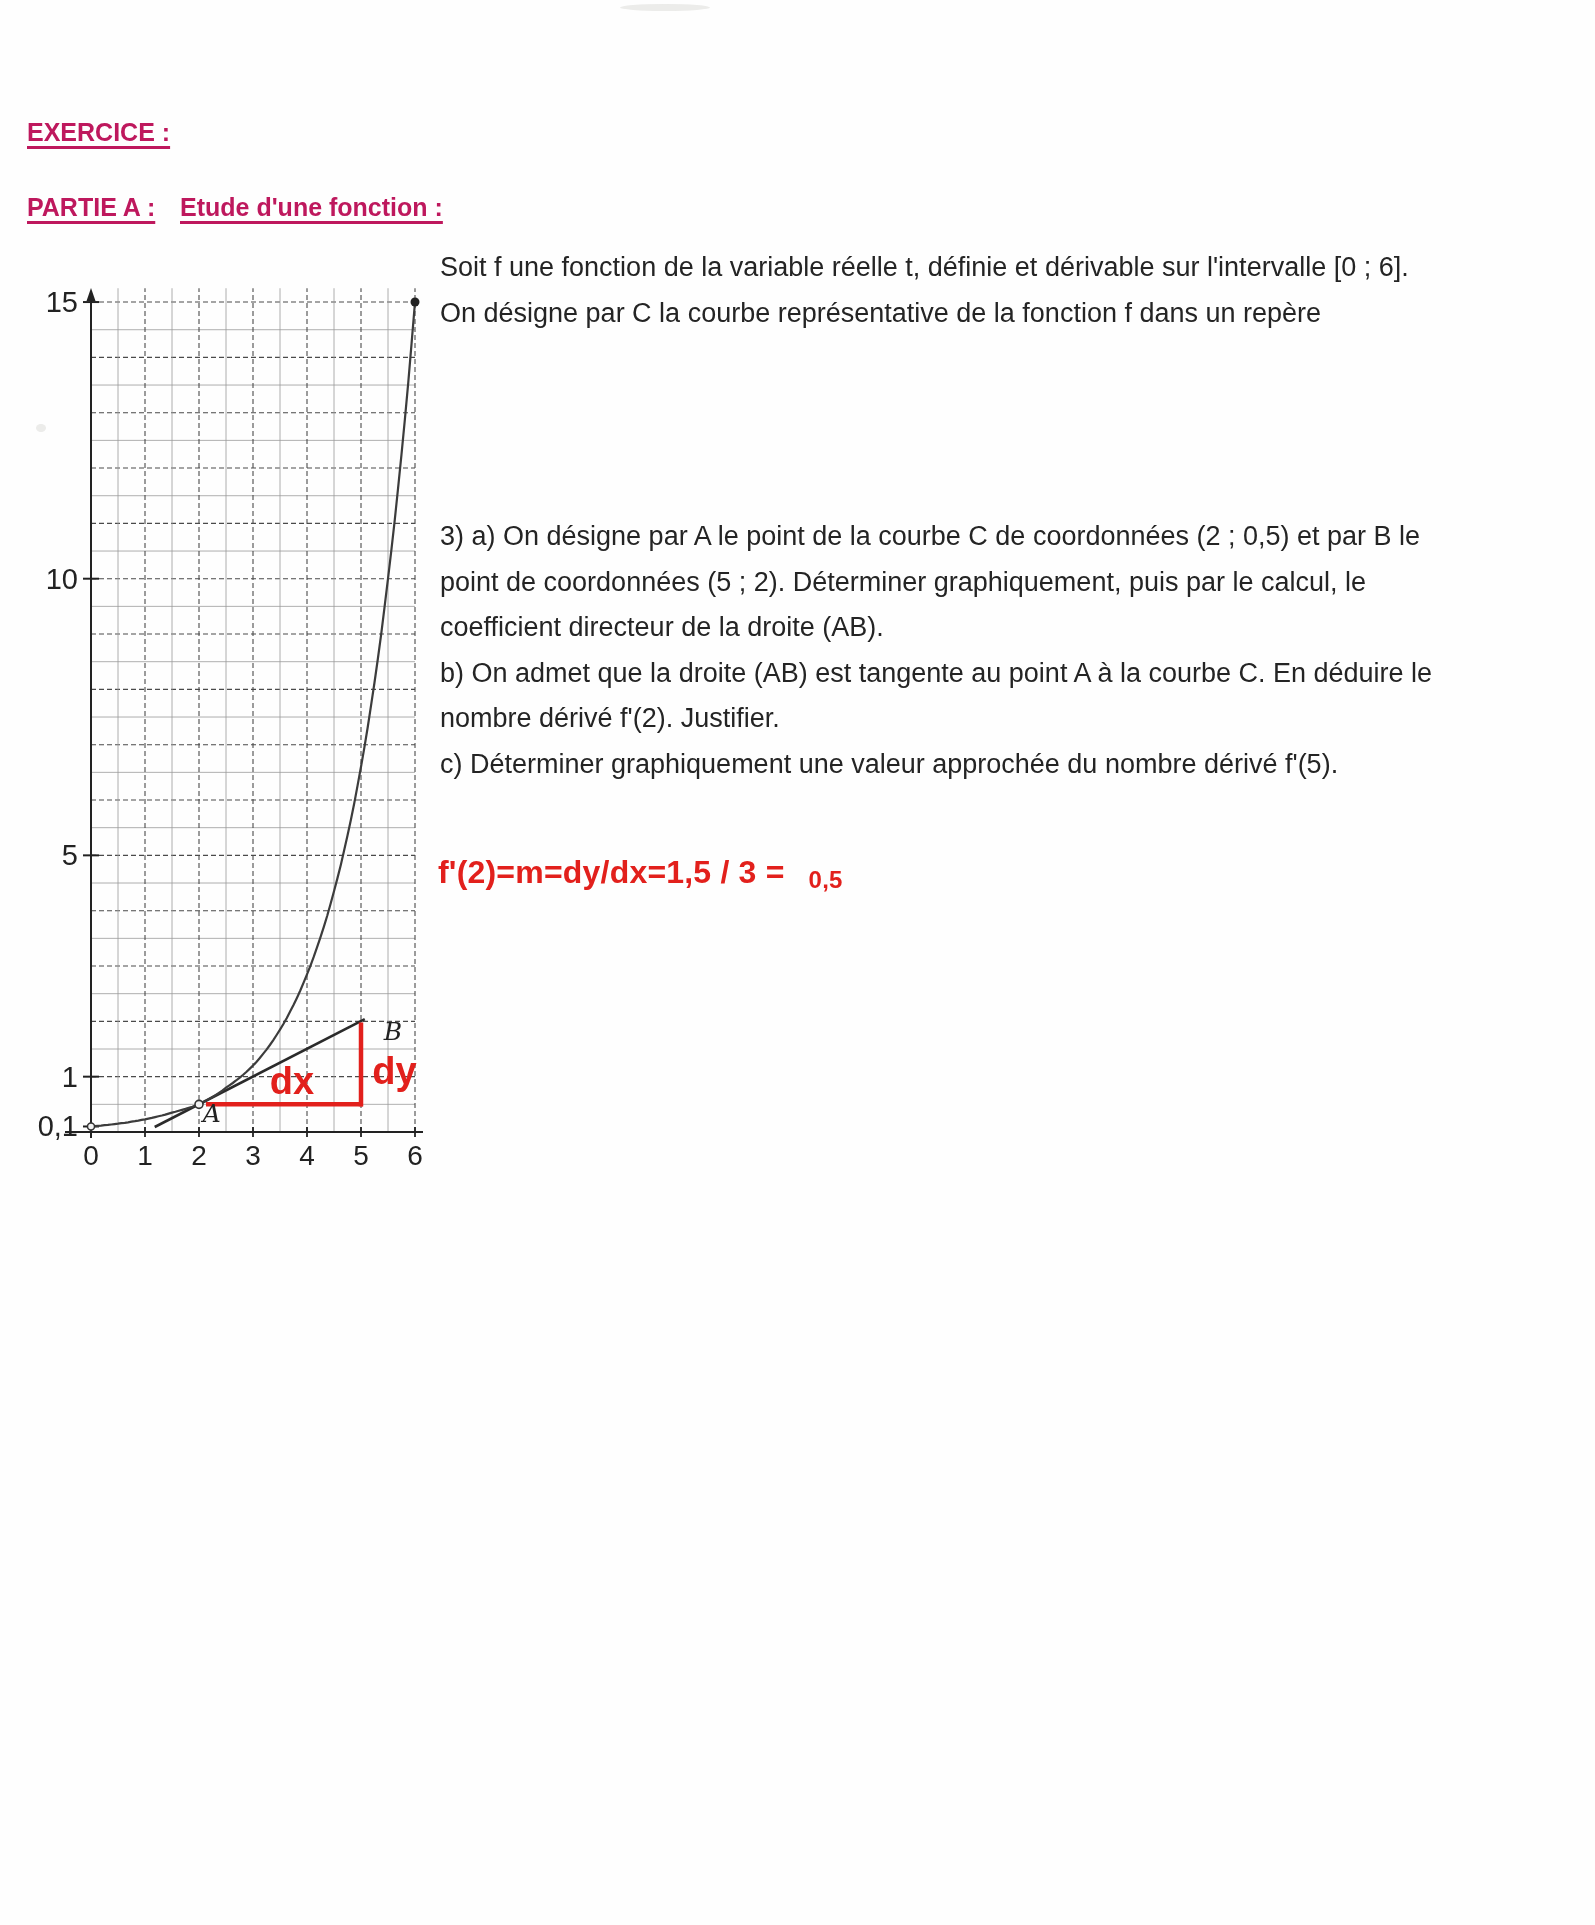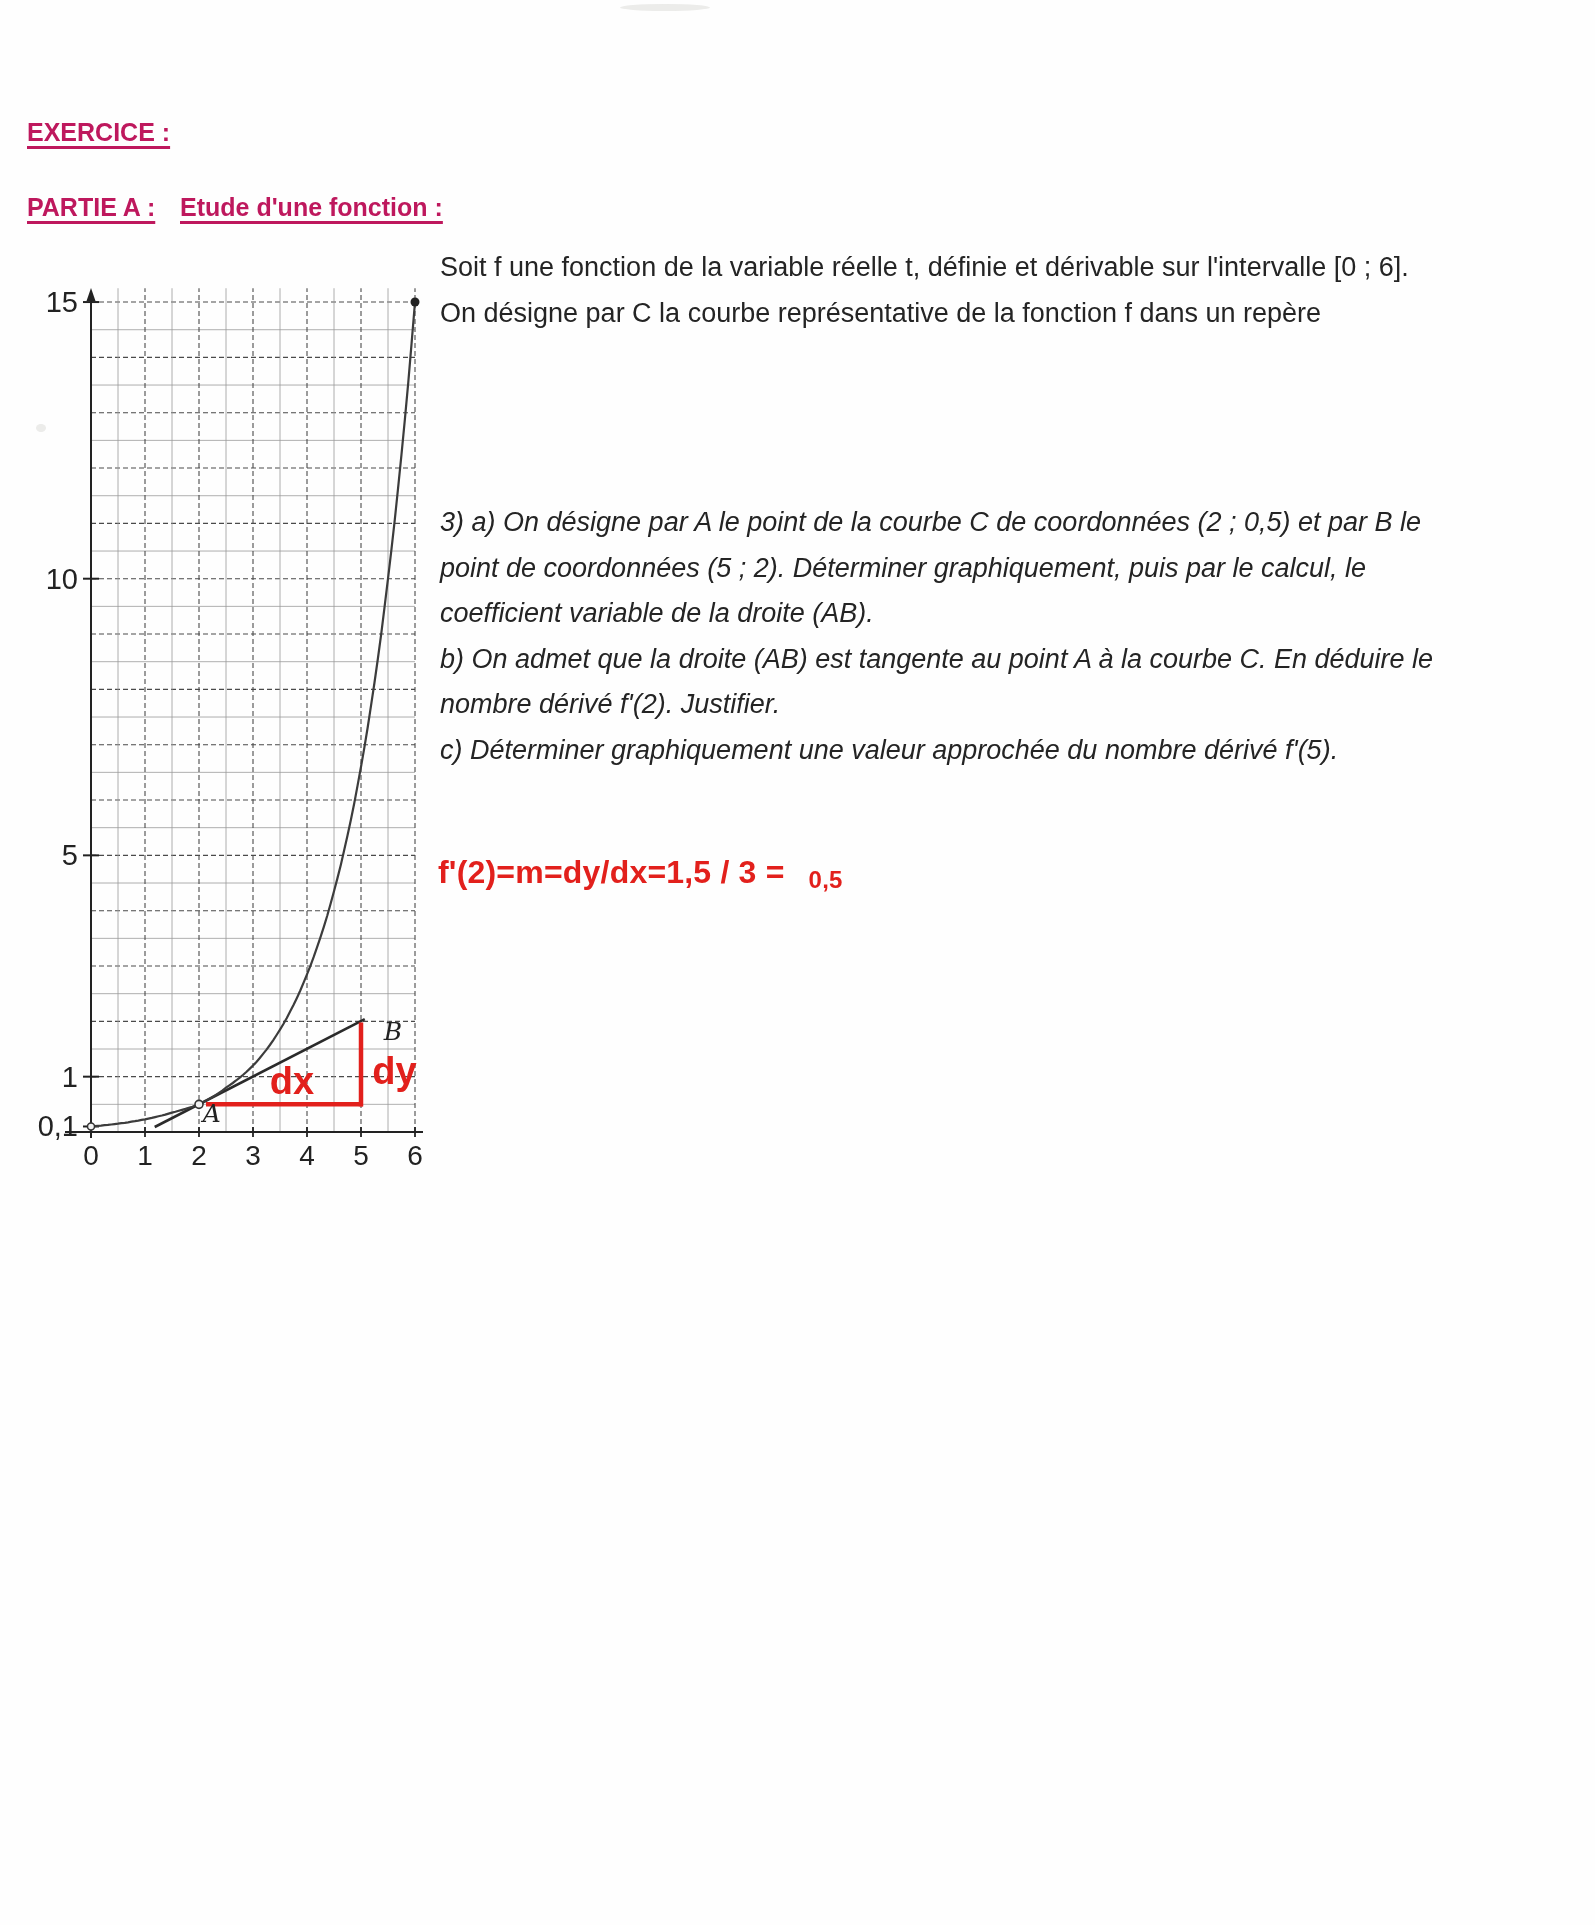--- a/index.html
+++ b/index.html
@@ -27,21 +27,21 @@
   .textblock{
     position:absolute;
     left:440px;
     width:1125px;
     font-size:27px;
     color:#242424;
     line-height:45.5px;
     white-space:nowrap;
   }
   #intro{top:245px;}
-  #question{top:500px;font-style:italic;}
+  #question{top:514px;}
   #annotation{
     position:absolute;
     left:438px;
     top:854px;
     font-weight:bold;
     font-size:32px;
     letter-spacing:0.2px;
     white-space:nowrap;
   }
   #annotation .result{
@@ -156,21 +156,21 @@
 </div>
 
 <div id="intro" class="textblock">
   <div>Soit f une fonction de la variable réelle t, définie et dérivable sur l'intervalle [0 ; 6].</div>
   <div>On désigne par C la courbe représentative de la fonction f dans un repère</div>
 </div>
 
 <div id="question" class="textblock">
   <div>3)  a) On désigne par A le point de la courbe C de coordonnées (2 ;  0,5) et par B le</div>
   <div>point de coordonnées (5 ;  2). Déterminer graphiquement, puis par le calcul, le</div>
-  <div>coefficient variable de la droite (AB).</div>
+  <div>coefficient directeur de la droite (AB).</div>
   <div>b) On admet que la droite (AB) est tangente au point A à la courbe C. En déduire le</div>
   <div>nombre dérivé f'(2). Justifier.</div>
   <div>c) Déterminer graphiquement une valeur approchée du nombre dérivé f'(5).</div>
 </div>
 
 <div id="annotation" style="color: rgb(226, 32, 28);">
   <span>f'(2)=m=dy/dx=1,5 / 3 =</span><span class="result">0,5</span>
 </div>
 
 <div class="smudge" style="left:620px;top:4px;width:90px;height:7px;"></div>

